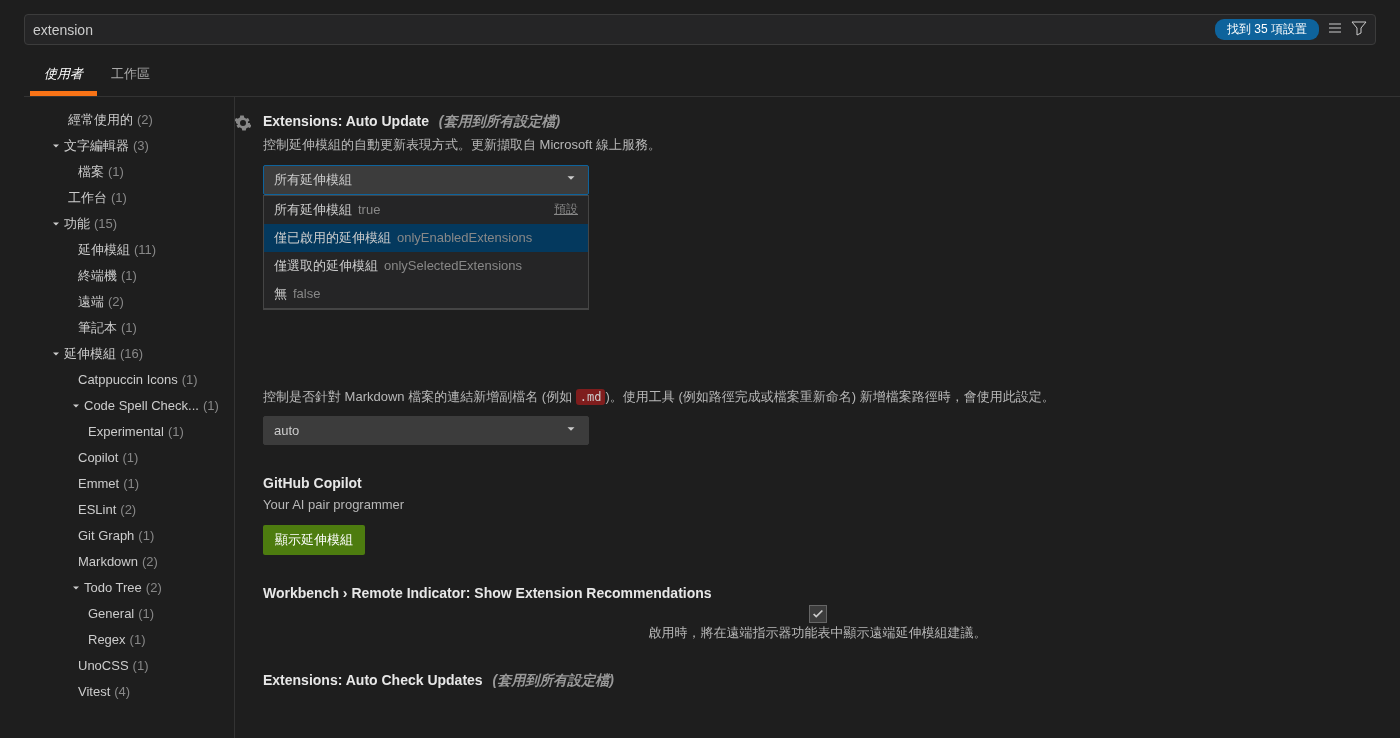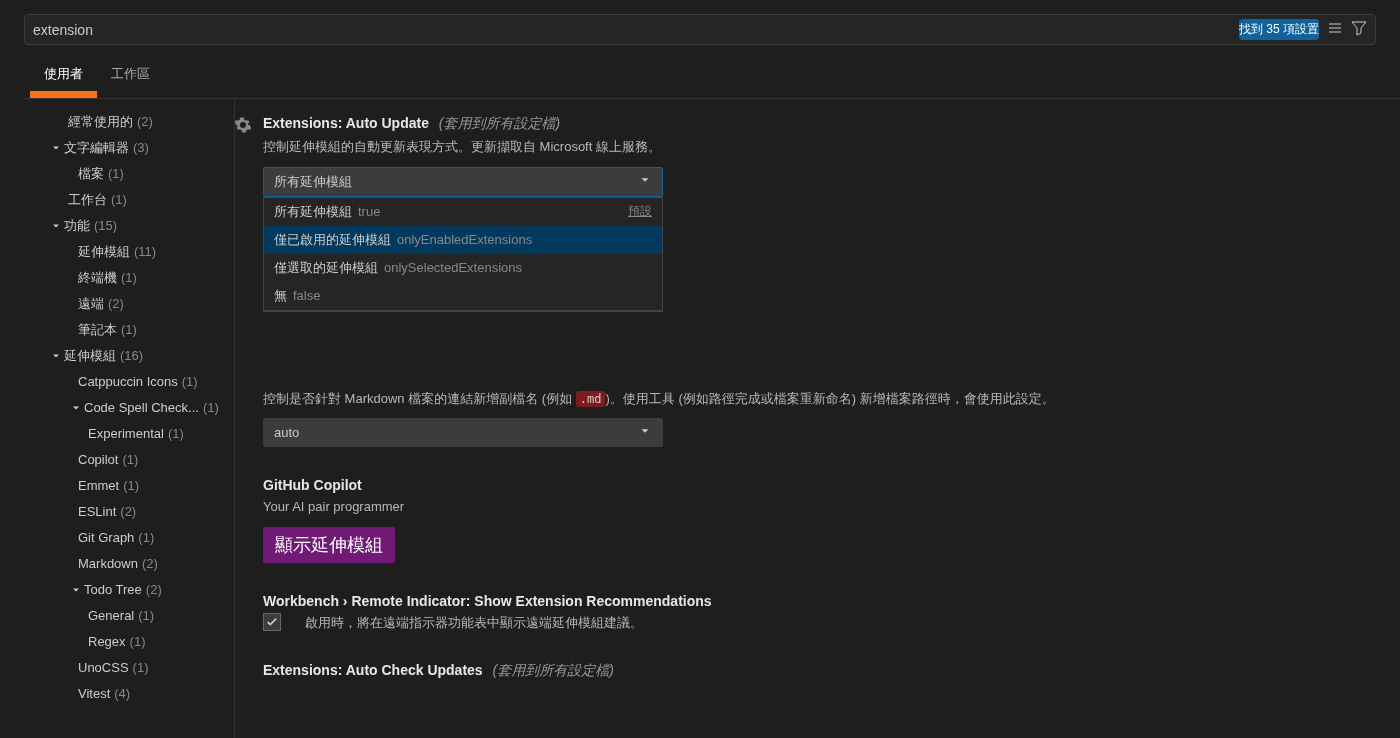--- a/index.html
+++ b/index.html
@@ -25,43 +25,44 @@
   flex: 1;
   background: transparent;
   border: none;
   color: #cccccc;
   font-size: 14px;
   outline: none;
 }
 .search-badge {
   background: #0e639c;
   color: #fff;
-  padding: 2px 0;
-  border-radius: 4px;
+  padding: 2px 12px;
+  border-radius: 9px;
   font-size: 12px;
   margin-right: 8px;
 }
 .search-icons { display: flex; gap: 8px; }
 .search-icons svg { width: 16px; height: 16px; fill: #cccccc; cursor: pointer; }
 
 .tabs {
   display: flex;
   margin: 12px 0 0 24px;
   border-bottom: 1px solid #333;
   padding-left: 6px;
 }
 .tab {
   padding: 8px 14px;
   color: #aaa;
   cursor: pointer;
   font-size: 13px;
 }
 .tab.active {
   color: #fff;
-  border-bottom: 7px solid #f97316;
+  border-bottom: 5px solid #f97316;
+  font-style: italic;
 }
 
 .main {
   display: flex;
   height: calc(100% - 95px);
 }
 .sidebar {
   width: 235px;
   border-right: 1px solid #333;
   padding: 10px 8px;
@@ -103,33 +104,33 @@
 }
 .gear-icon svg { width: 16px; height: 16px; fill: #888; }
 .setting-title {
   font-size: 14px;
   color: #e7e7e7;
   font-weight: 600;
   margin-bottom: 4px;
 }
 .setting-scope {
   font-style: italic;
-  font-weight: normal;
+  font-weight: bold;
   color: #999;
   margin-left: 6px;
 }
 .setting-desc {
   font-size: 13px;
   color: #b8b8b8;
   margin-bottom: 10px;
   line-height: 1.5;
 }
 .select-wrap {
   position: relative;
-  width: 400px;
+  width: 326px;
 }
 .select-box {
   background: #3c3c3c;
   border: 1px solid #0e639c;
   color: #ccc;
   width: 100%;
   padding: 5px 10px;
   border-radius: 2px;
   display: flex;
   justify-content: space-between;
@@ -167,32 +168,33 @@
 }
 .code-tag {
   background: #7f1d1d;
   padding: 1px 4px;
   border-radius: 3px;
   font-family: monospace;
   font-size: 12px;
   color: #ccc;
 }
 .btn-green {
-  background: #701a75;
+  background: #4d7c0f;
   color: #fff;
   border: none;
   padding: 6px 12px;
   cursor: pointer;
-  font-size: 18px;
+  font-size: 13px;
   border-radius: 2px;
 }
 .checkbox-row {
   display: flex;
   align-items: center;
-  gap: 24px;
+  gap: 0;
+  flex-direction: column;
 }
 .checkbox {
   width: 18px;
   height: 18px;
   border: 1px solid #666;
   background: #3c3c3c;
   display: flex;
   align-items: center;
   justify-content: center;
   cursor: pointer;

